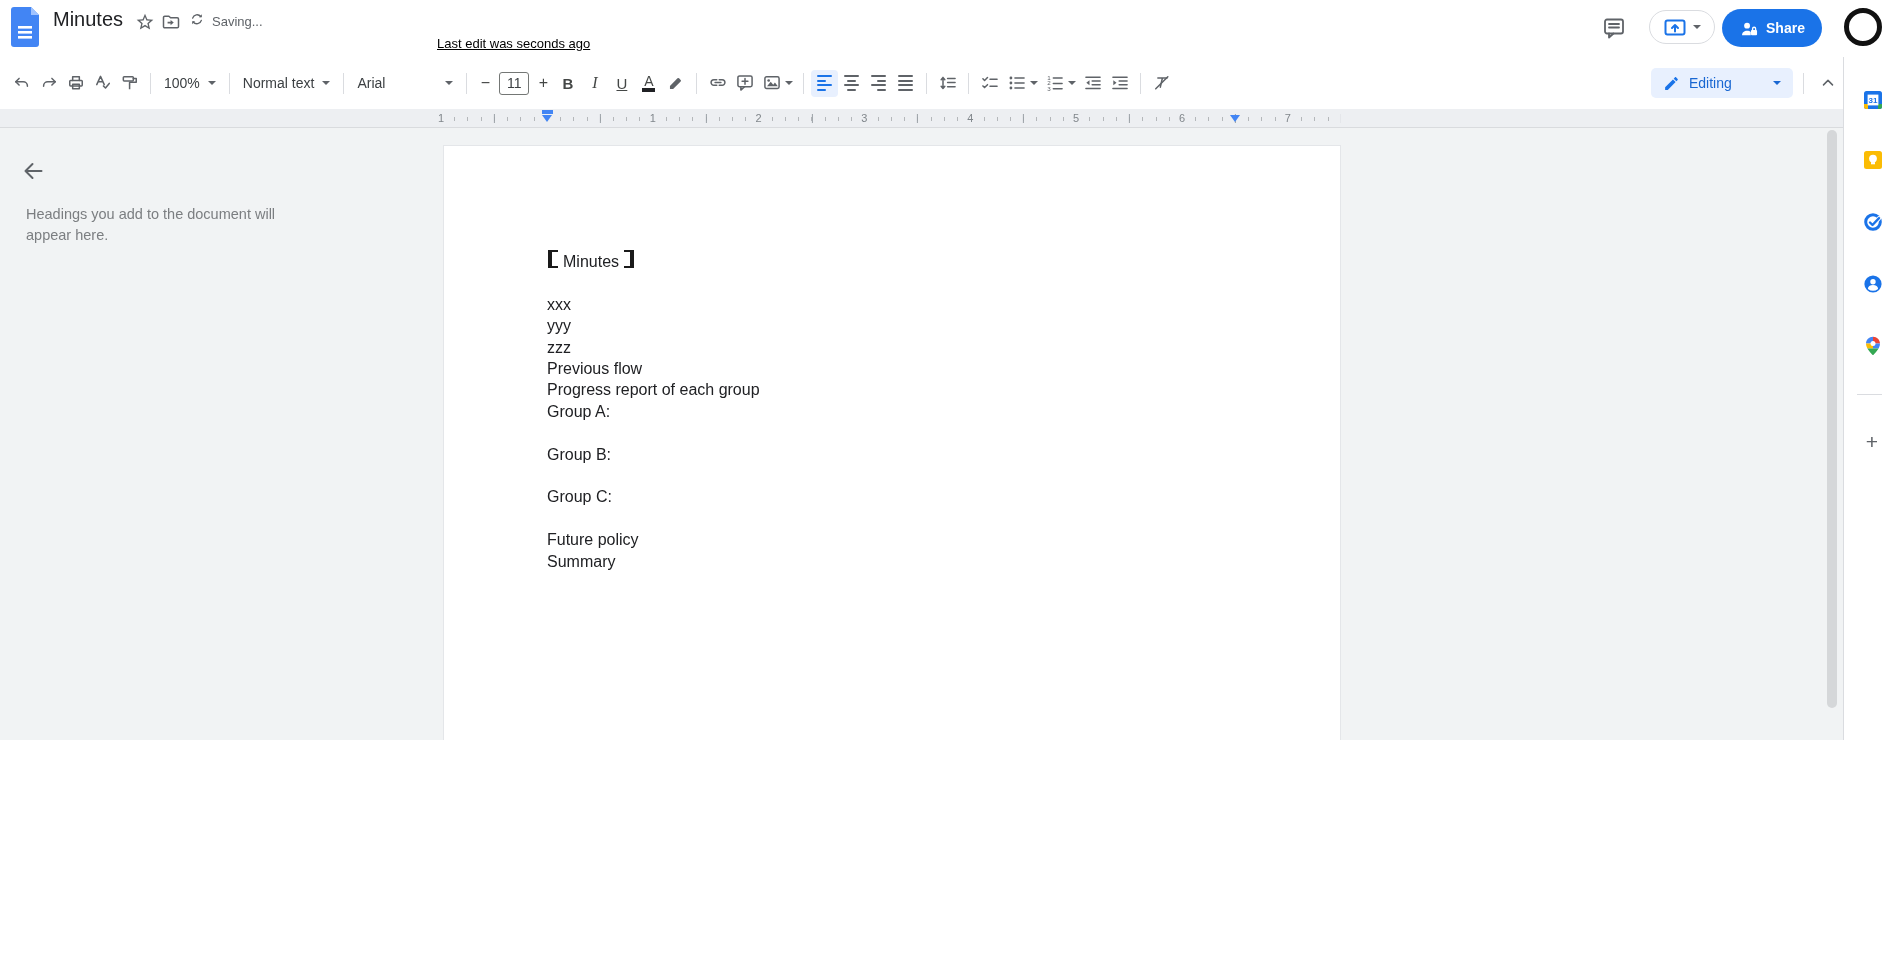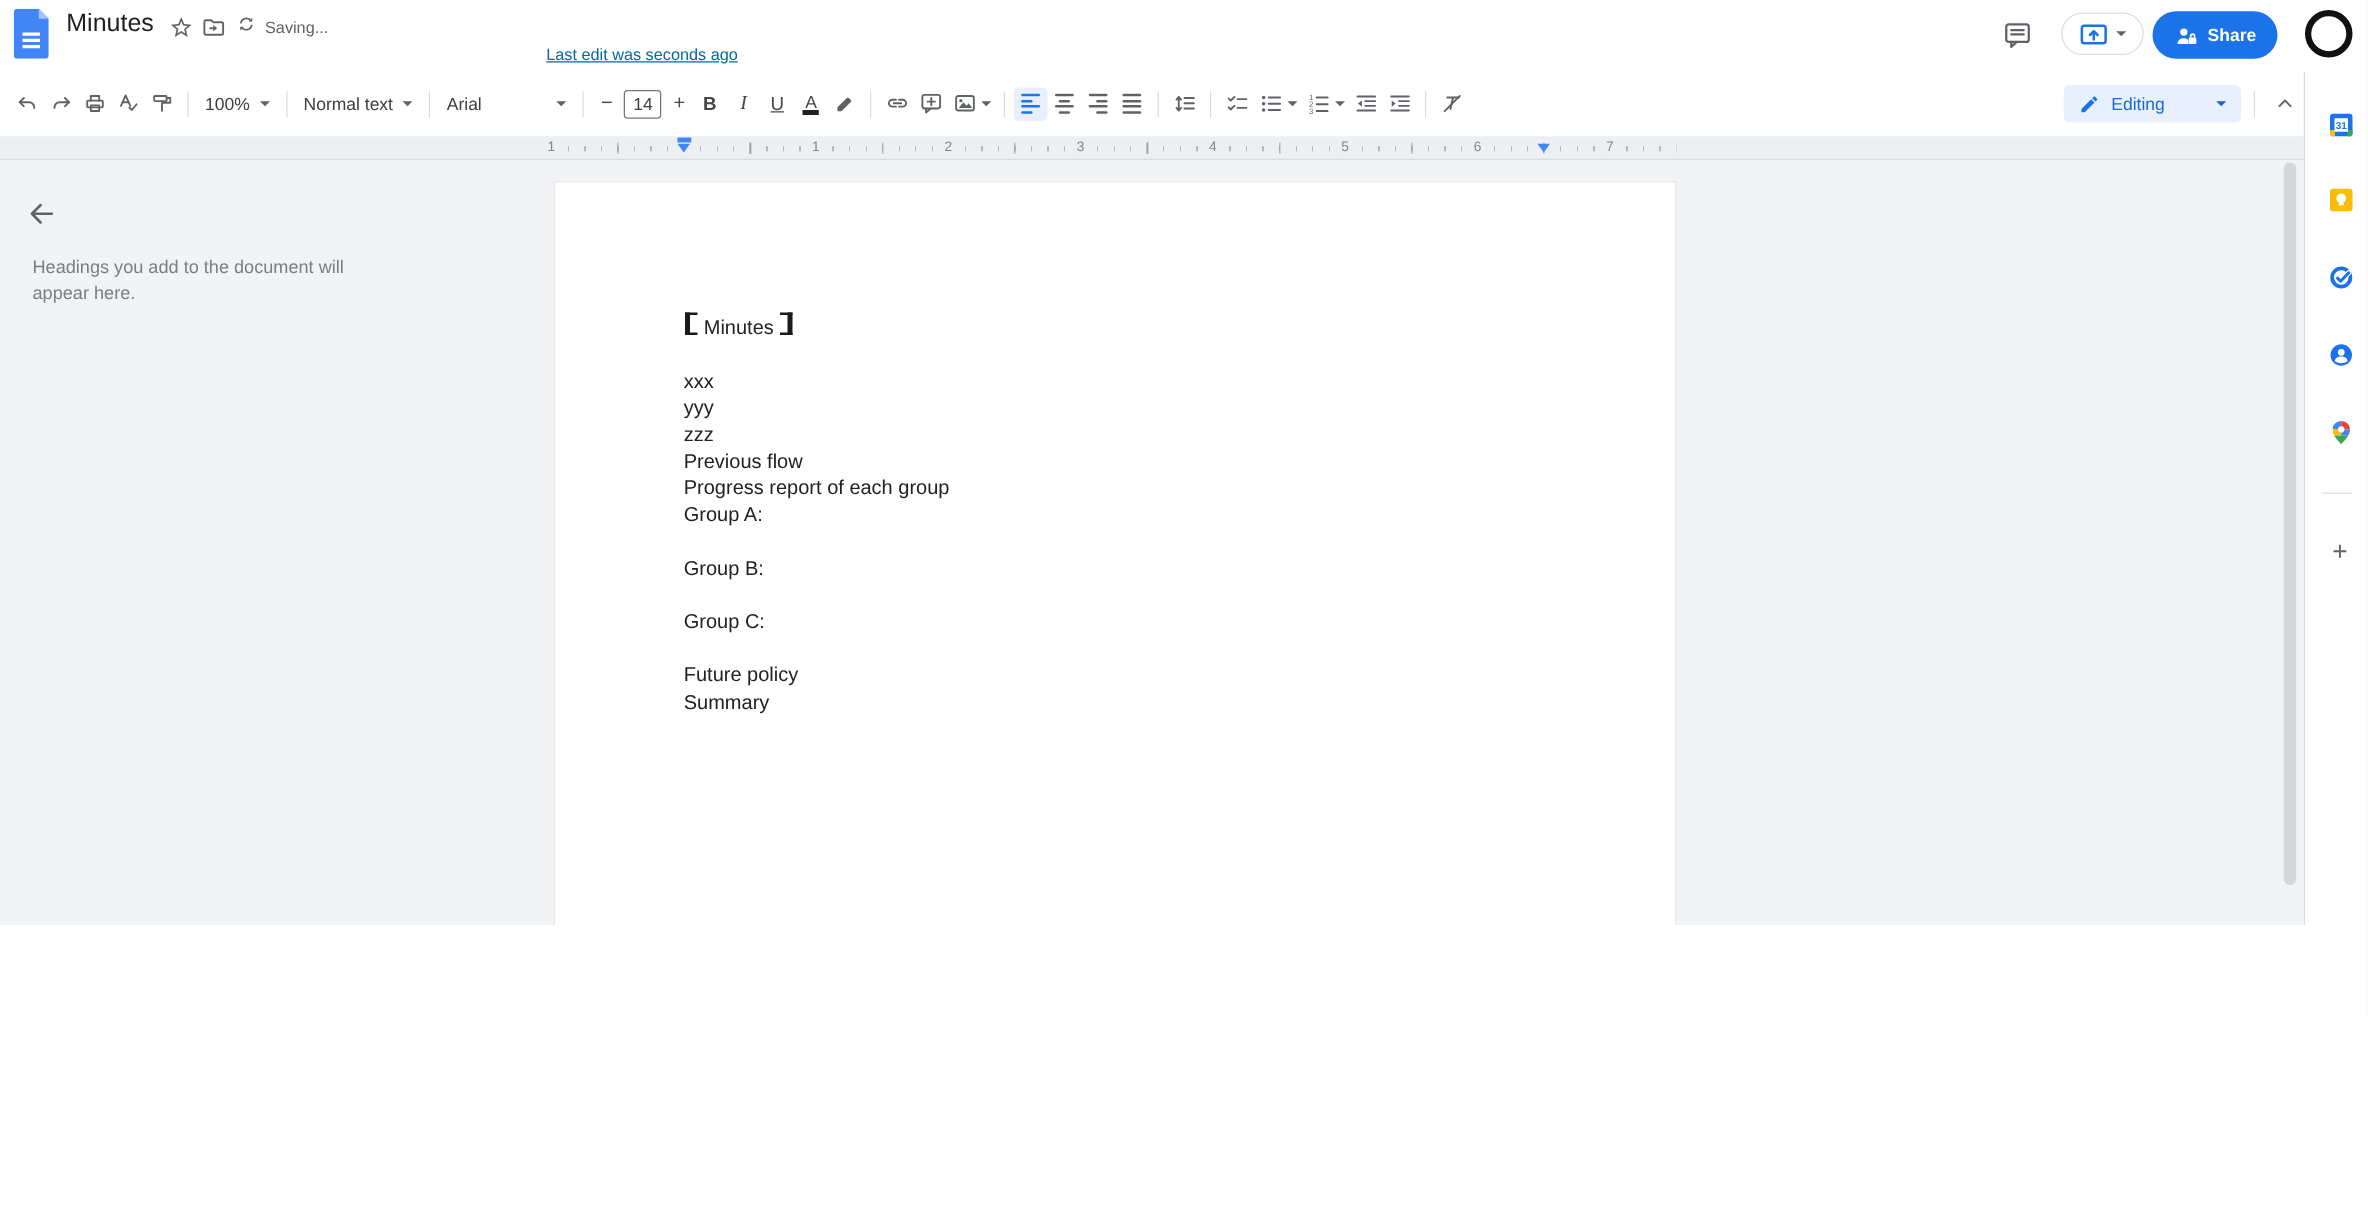--- a/index.html
+++ b/index.html
@@ -11,21 +11,21 @@
 
   
   .header { position:absolute; left:0; top:0; width:100%; height:57px; background:#fff; }
   .docs-logo { position:absolute; left:11px; top:7px; width:28px; height:40px; cursor:pointer; }
   .doc-title { position:absolute; left:53px; top:8px; font-size:20px; color:#202124; }
   .title-icon { position:absolute; top:9px; width:26px; height:26px; display:flex; align-items:center; justify-content:center; border-radius:50%; }
   .saving { position:absolute; left:188px; top:11px; display:flex; align-items:center; color:#5f6368; }
   .saving-text { margin-left:6px; font-size:13px; padding-top:2px; }
   .menubar { position:absolute; left:46px; top:32px; display:flex; }
   .menu-item { font-size:14px; color:#202124; padding:3px 8px; border-radius:4px; cursor:pointer; }
-  .last-edit { position:absolute; left:437px; top:36px; font-size:13px; color:#0369a1; text-decoration:underline; cursor:pointer; }
+  .last-edit { position:absolute; left:437px; top:36px; font-size:13px; color:#000000; text-decoration:underline; cursor:pointer; }
   .comment-top { position:absolute; left:1597px; top:11px; width:34px; height:34px; display:flex; align-items:center; justify-content:center; }
   .present-btn { position:absolute; left:1649px; top:10px; width:66px; height:34px; border:1px solid #dadce0; border-radius:17px; display:flex; align-items:center; justify-content:center; gap:7px; background:#fff; box-sizing:border-box; }
   .share-btn { position:absolute; left:1722px; top:9px; width:100px; height:38px; background:#1a73e8; border-radius:19px; display:flex; align-items:center; justify-content:center; gap:8px; color:#fff; font-size:14px; font-weight:bold; cursor:pointer; }
   .avatar { position:absolute; left:1844px; top:8px; width:28px; height:28px; border-radius:50%; border:5px solid #111; background:#fff; }
 
   
   .toolbar { position:absolute; left:0; top:57px; width:1843px; height:52px; background:#fff; }
   .tb-left { position:absolute; left:8px; top:0; height:100%; display:flex; align-items:center; }
   .tbtn { width:27px; height:27px; border-radius:4px; display:flex; align-items:center; justify-content:center; flex:none; color:#444746; cursor:pointer; }
   .tbsep { width:1px; height:21px; background:#dadce0; margin:0 7px; flex:none; }
@@ -209,21 +209,21 @@
       <div class="tbsep"></div>
 
       <div class="combo font-combo">
         <span class="tb-text">Arial</span>
         <span class="caret"></span>
       </div>
 
       <div class="tbsep"></div>
 
       <div class="stepper">−</div>
-      <div class="size-box">14</div>
+      <div class="size-box">11</div>
       <div class="stepper">+</div>
 
       <div class="tbtn">
           <span class="glyph-b">B</span>
         </div>
       <div class="tbtn">
           <span class="glyph-i">I</span>
         </div>
       <div class="tbtn">
           <span class="glyph-u">U</span>

